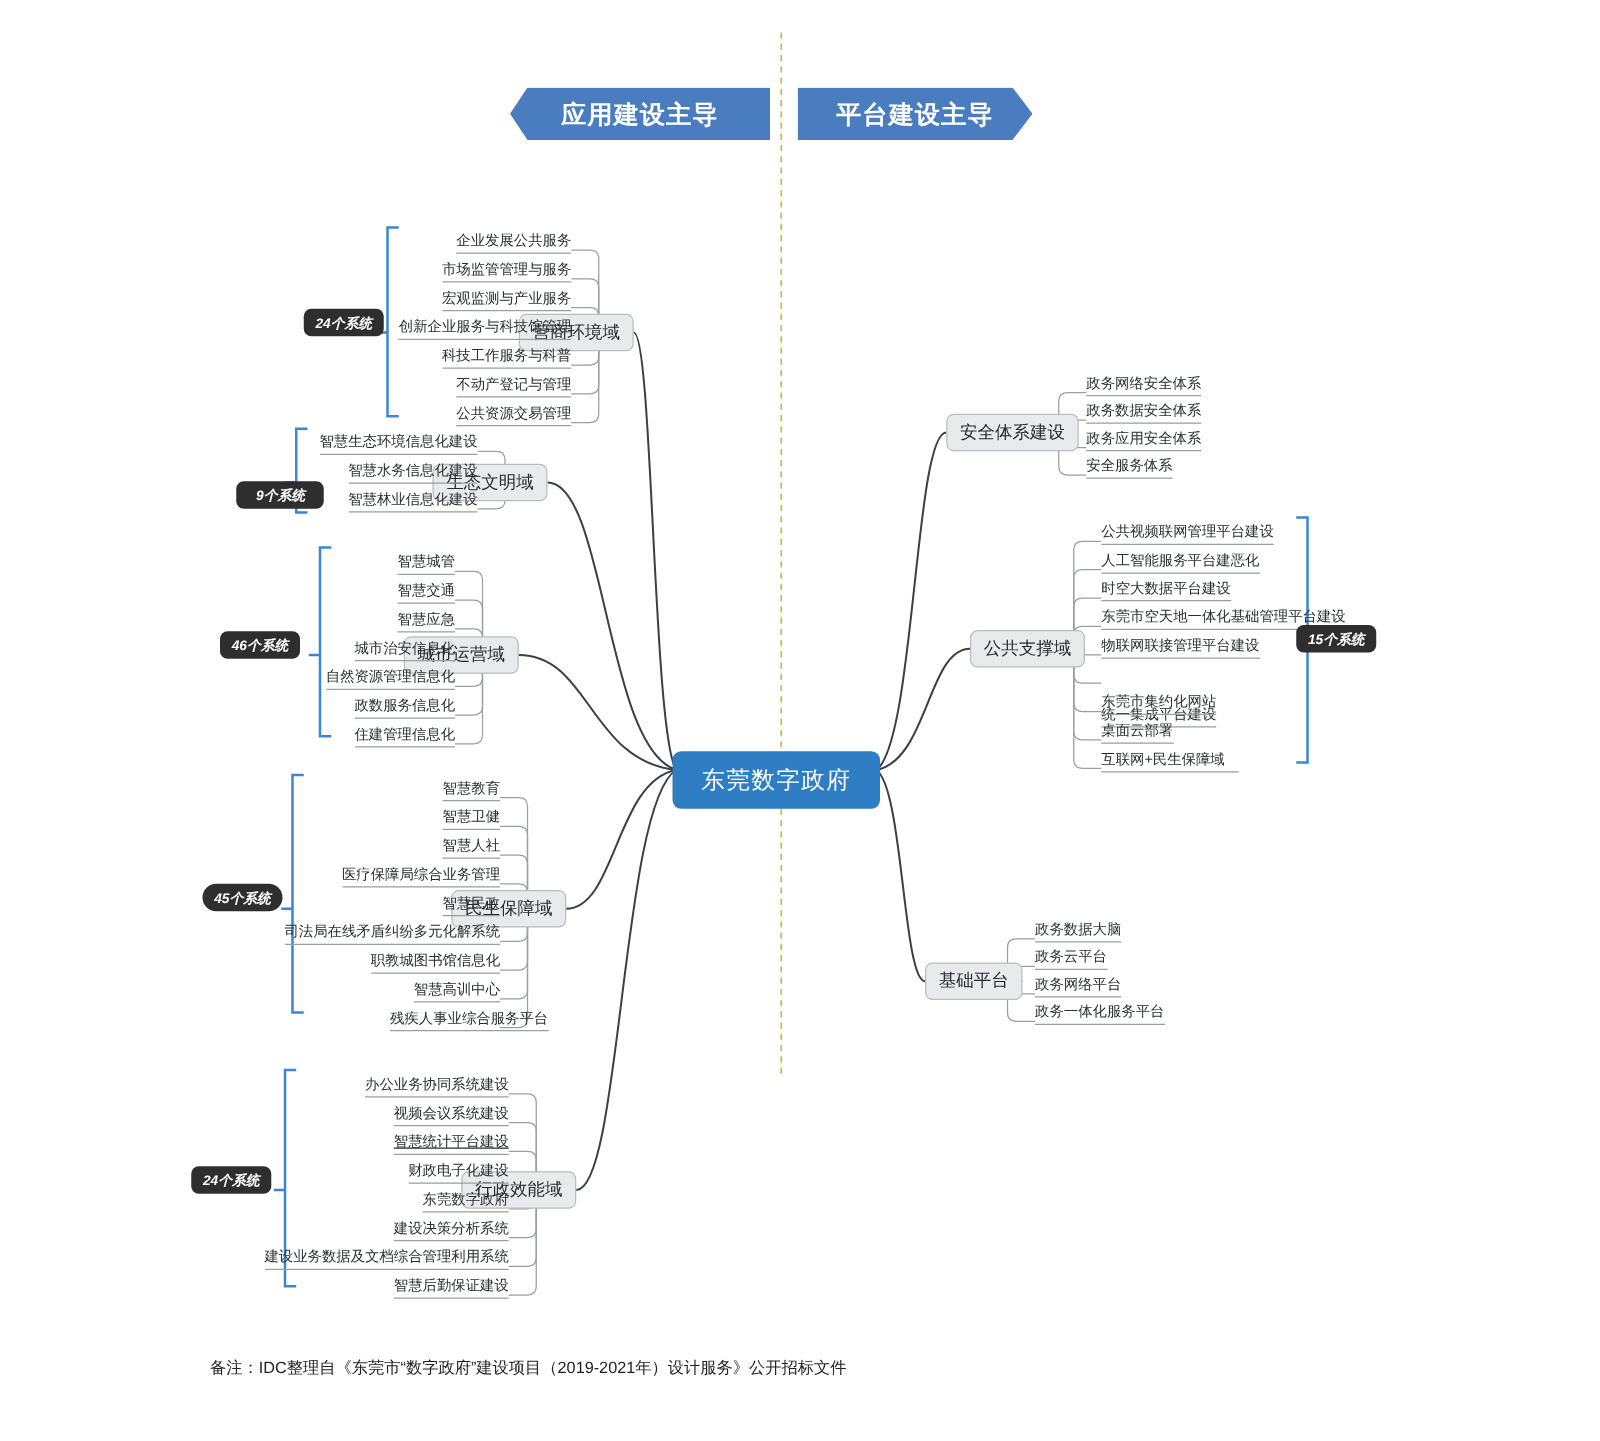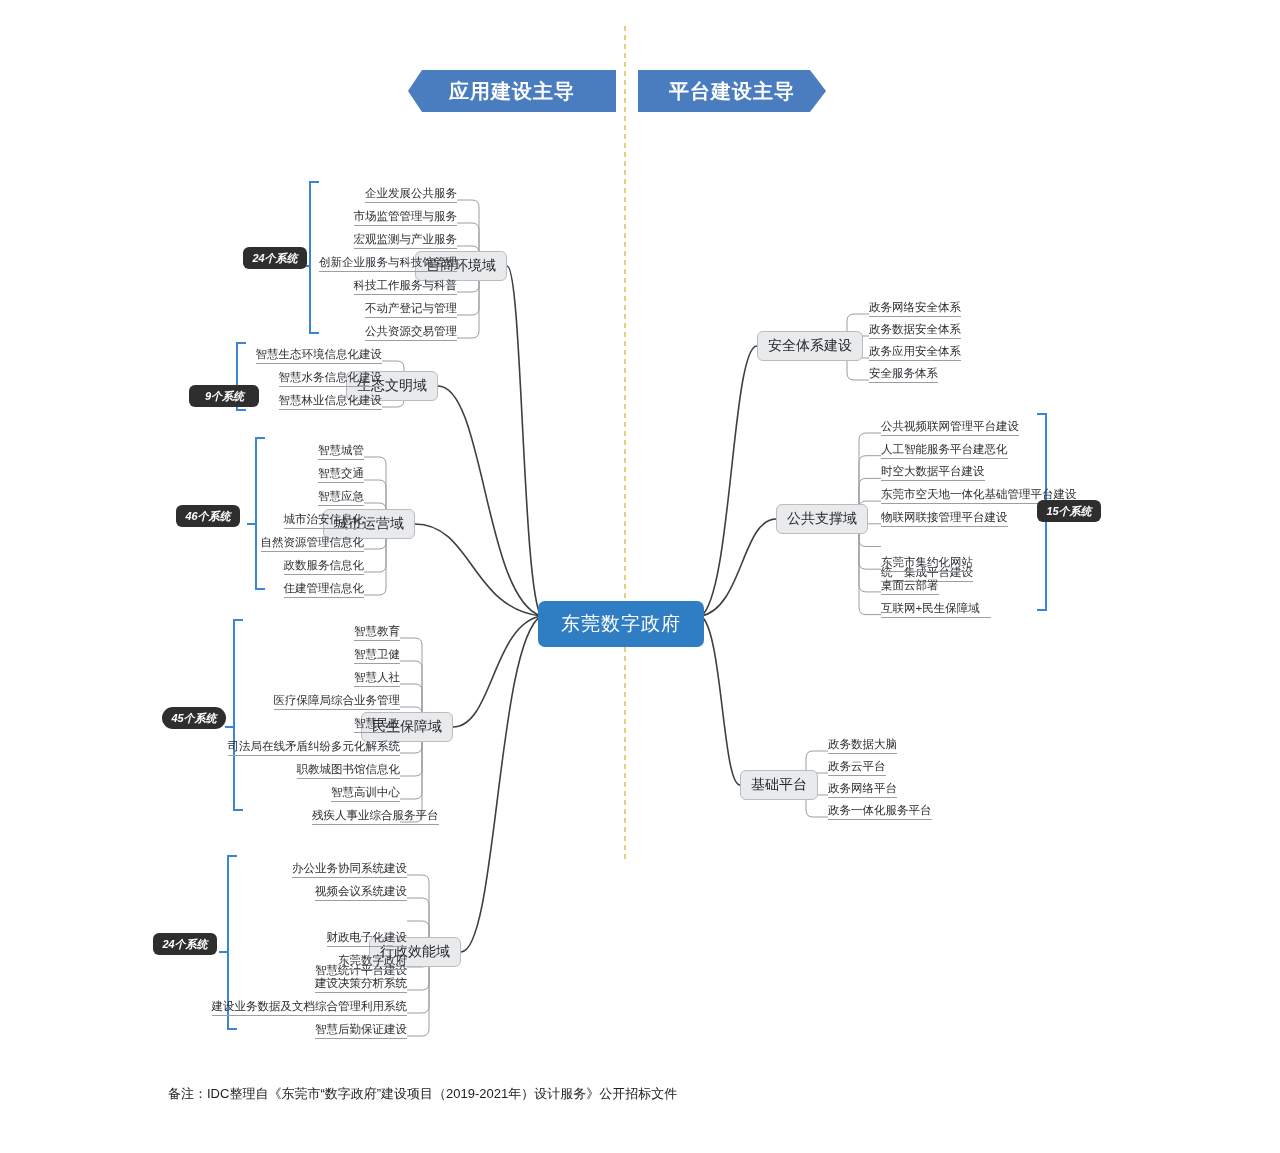--- a/index.html
+++ b/index.html
@@ -191,21 +191,21 @@
       <div class="leaf" style="top: 694px; left: 273.5px; width: 126.5px;">医疗保障局综合业务管理</div>
       <div class="leaf" style="top: 717px; left: 354px; width: 46px;">智慧民政</div>
       <div class="leaf" style="top: 740px; left: 227.5px; width: 172.5px;">司法局在线矛盾纠纷多元化解系统</div>
       <div class="leaf" style="top: 763px; left: 296.5px; width: 103.5px;">职教城图书馆信息化</div>
       <div class="leaf" style="top: 786px; left: 331px; width: 69px;">智慧高训中心</div>
       <div class="leaf" style="top: 809px; left: 287px; width: 126.5px; margin-left: 25px;">残疾人事业综合服务平台</div>
       <div class="badge" style="left: 162.375px; top: 707px; width: 63.25px; border-radius: 11px;">45个系统</div>
       <div class="domain" style="left: 369px; top: 937px; width: 92px;">行政效能域</div>
       <div class="leaf" style="top: 862px; left: 292px; width: 115px;">办公业务协同系统建设</div>
       <div class="leaf" style="top: 885px; left: 315px; width: 92px;">视频会议系统建设</div>
-      <div class="leaf" style="top: 964px; left: 315px; width: 92px;">智慧统计平台建设</div>
+      <div class="leaf" style="top: 908px; left: 315px; width: 92px; text-decoration: underline;">智慧统计平台建设</div>
       <div class="leaf" style="top: 931px; left: 326.5px; width: 80.5px;">财政电子化建设</div>
       <div class="leaf" style="top: 954px; left: 338px; width: 69px;">东莞数字政府</div>
       <div class="leaf" style="top: 977px; left: 315px; width: 92px;">建设决策分析系统</div>
       <div class="leaf" style="top: 1000px; left: 211.5px; width: 195.5px;">建设业务数据及文档综合管理利用系统</div>
       <div class="leaf" style="top: 1023px; left: 315px; width: 92px;">智慧后勤保证建设</div>
       <div class="badge" style="left: 153.375px; top: 933px; width: 63.25px;">24个系统</div>
       <div class="domain" style="left: 757px; top: 331px; width: 106px;">安全体系建设</div>
       <div class="leaf r" style="top: 301px; left: 869px; width: 92px;">政务网络安全体系</div>
       <div class="leaf r" style="top: 323px; left: 869px; width: 92px;">政务数据安全体系</div>
       <div class="leaf r" style="top: 345px; left: 869px; width: 92px;">政务应用安全体系</div>

